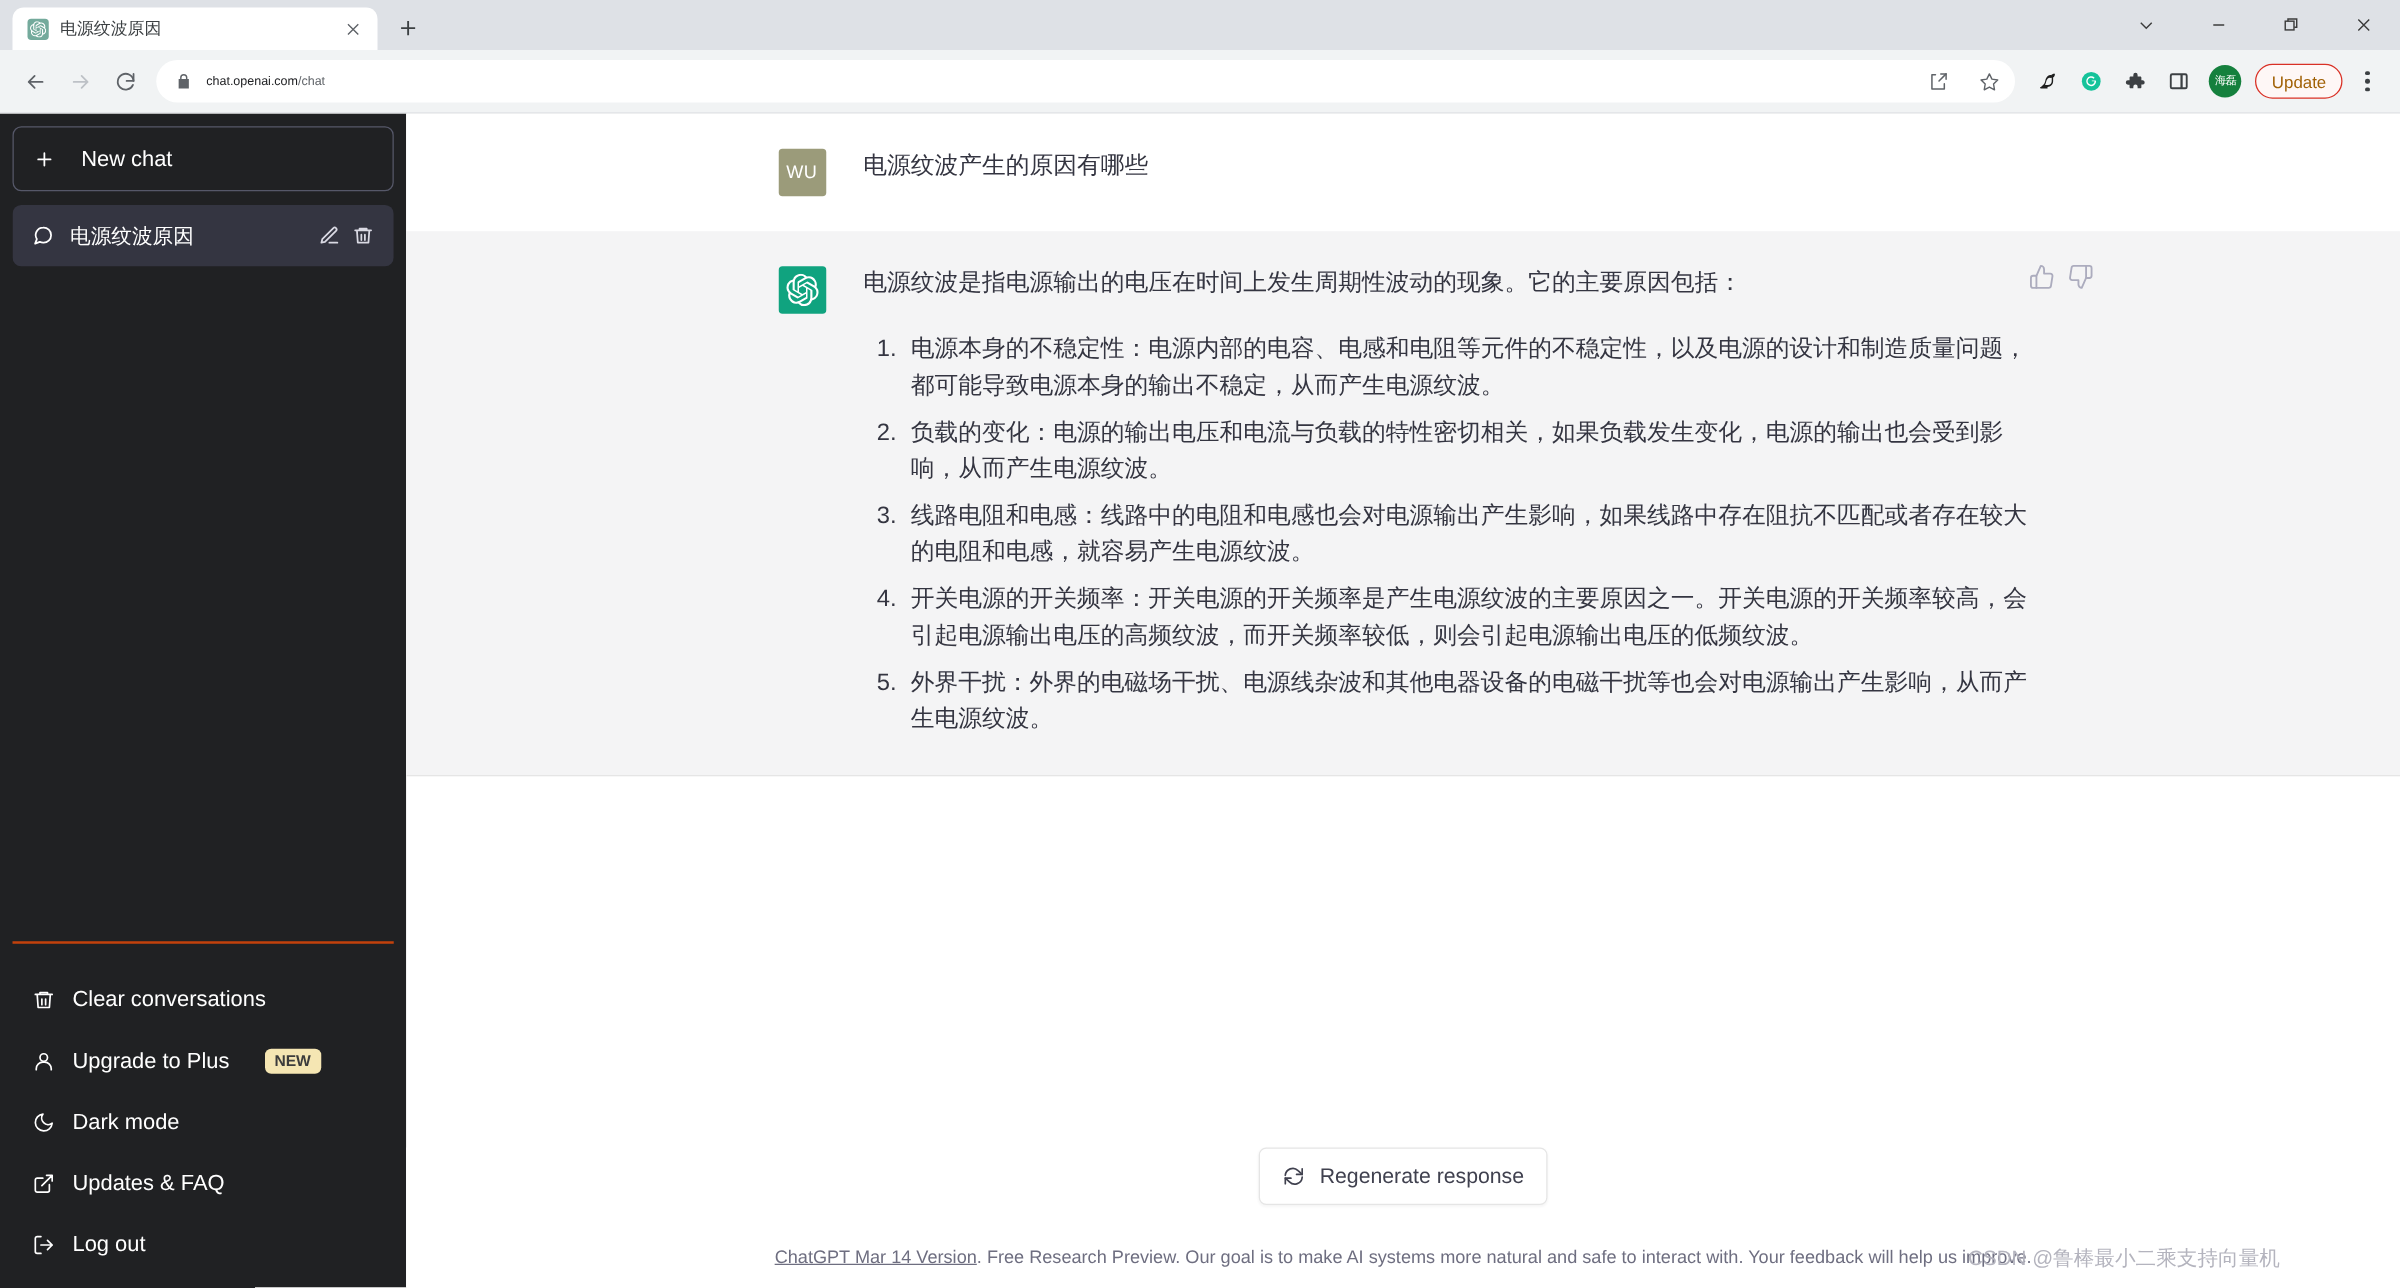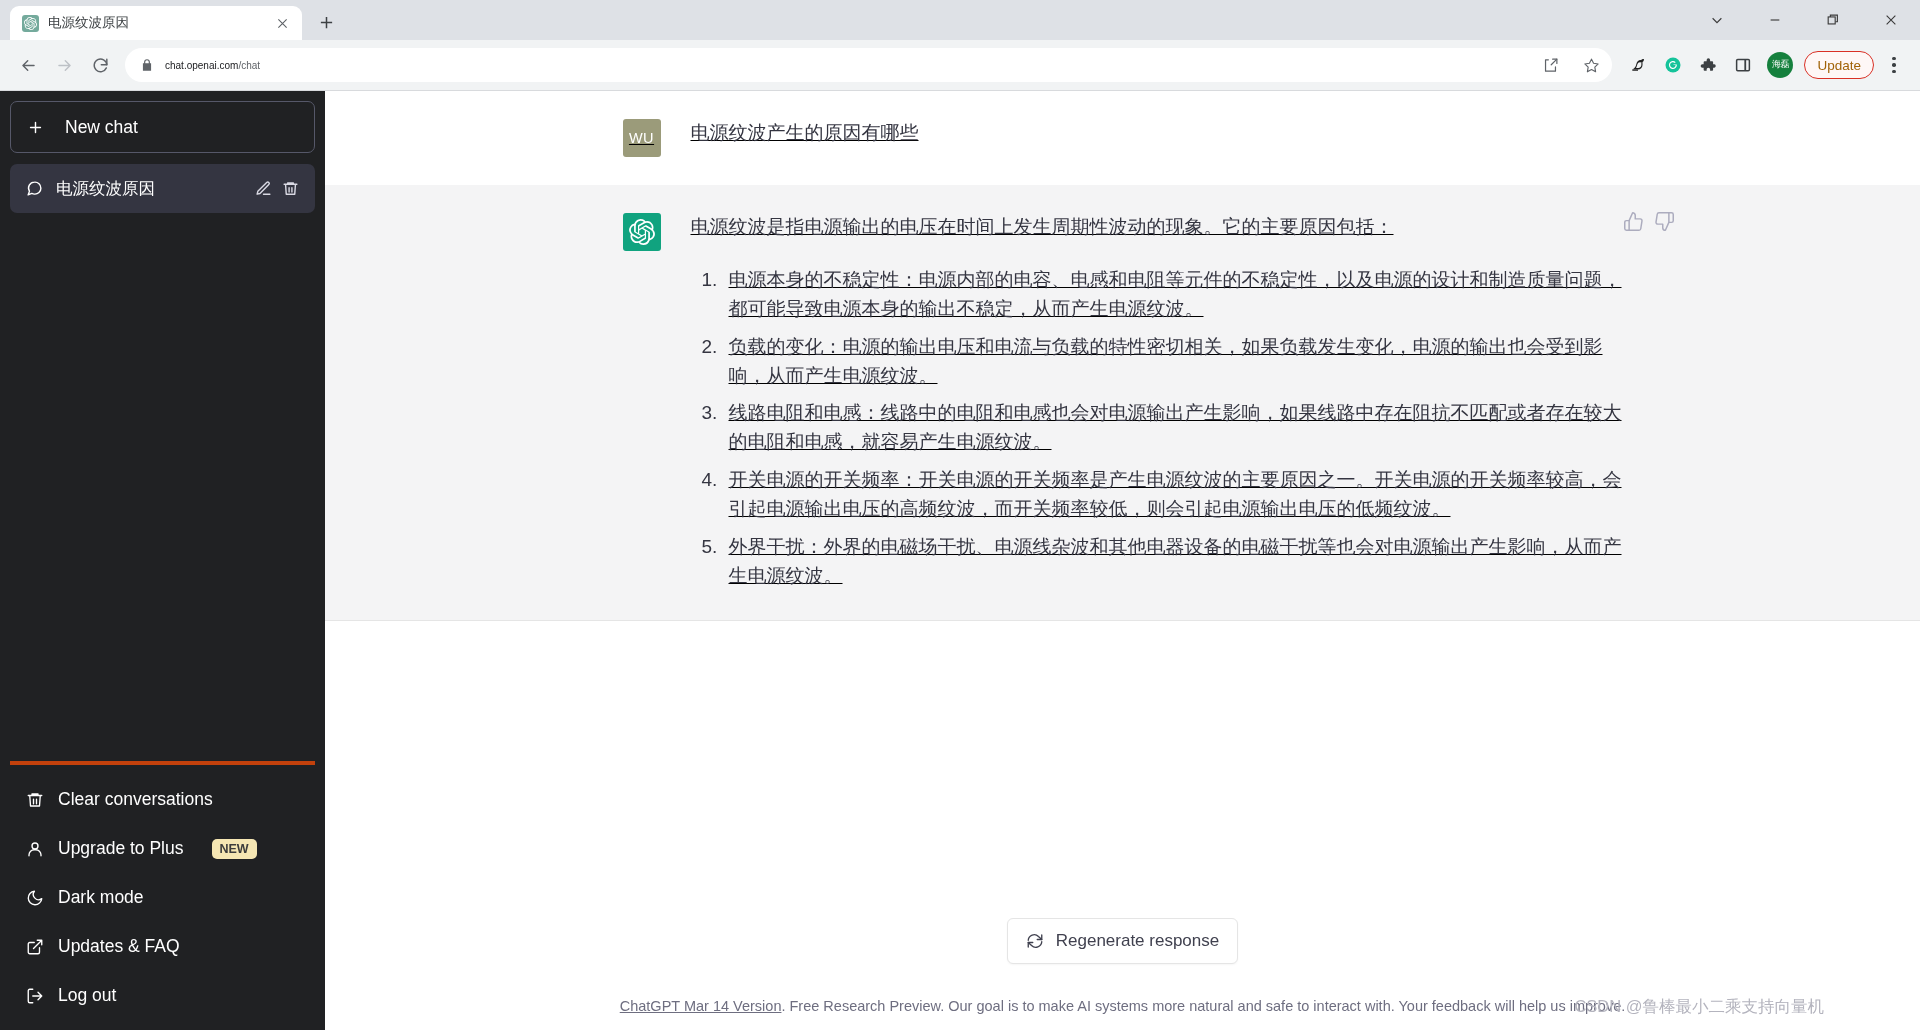--- a/index.html
+++ b/index.html
@@ -173,21 +173,21 @@
     background: #343541;
   }
   .chat-item .bubble-icon { width: 17px; height: 17px; flex: 0 0 17px; color: #fff; }
   .chat-item-title {
     flex: 1; white-space: nowrap; overflow: hidden; text-overflow: ellipsis;
     color: #fff;
   }
   .chat-actions { display: flex; gap: 10px; align-items: center; }
   .chat-actions svg { width: 17px; height: 17px; color: #d9d9e3; }
 
-  .sidebar-footer { border-top: 4px solid #c2410c; padding-top: 10px; }
+  .sidebar-footer { border-top: 2px solid #c2410c; padding-top: 20px; }
   .menu-item {
     display: flex; align-items: center;
     gap: 14px;
     height: 49px;
     border-radius: 7px;
     padding: 0 16px;
     font-size: 17.5px;
     color: #fff;
   }
   .menu-item svg { width: 18px; height: 18px; flex: 0 0 18px; }
@@ -199,21 +199,21 @@
     margin-left: 14px;
   }
 
   
   .main {
     flex: 1; display: flex; flex-direction: column;
     min-width: 0; background: #ffffff; position: relative;
   }
   .thread { flex: 1; overflow: hidden; }
 
-  .msg { display: flex; justify-content: center; width: 100%; text-decoration: underline; }
+  .msg { display: flex; justify-content: center; width: 100%; }
   .msg-user { background: #ffffff; }
   .msg-assistant { background: #f4f4f5; border-bottom: 1px solid #e5e5e5; }
   .msg-inner {
     display: flex;
     width: 1000px;
     padding: 28px 0 28px 0;
     gap: 30px;
     position: relative;
   }
   .avatar {

